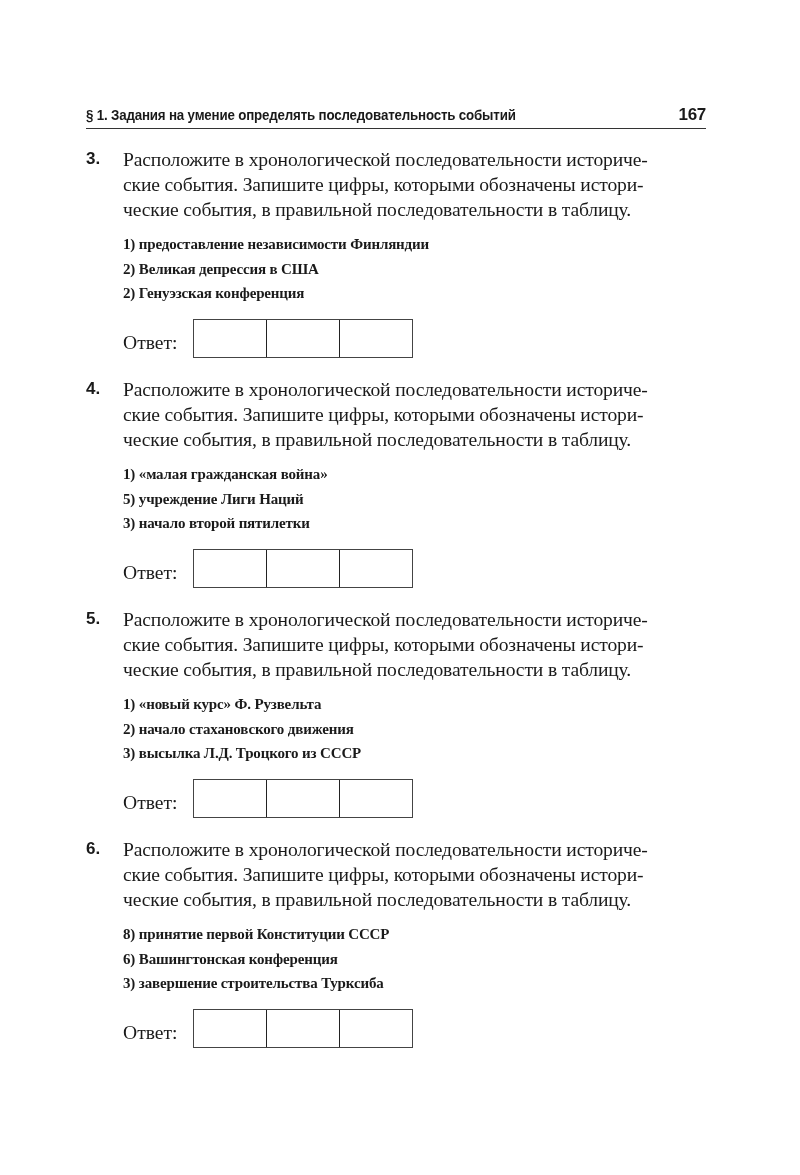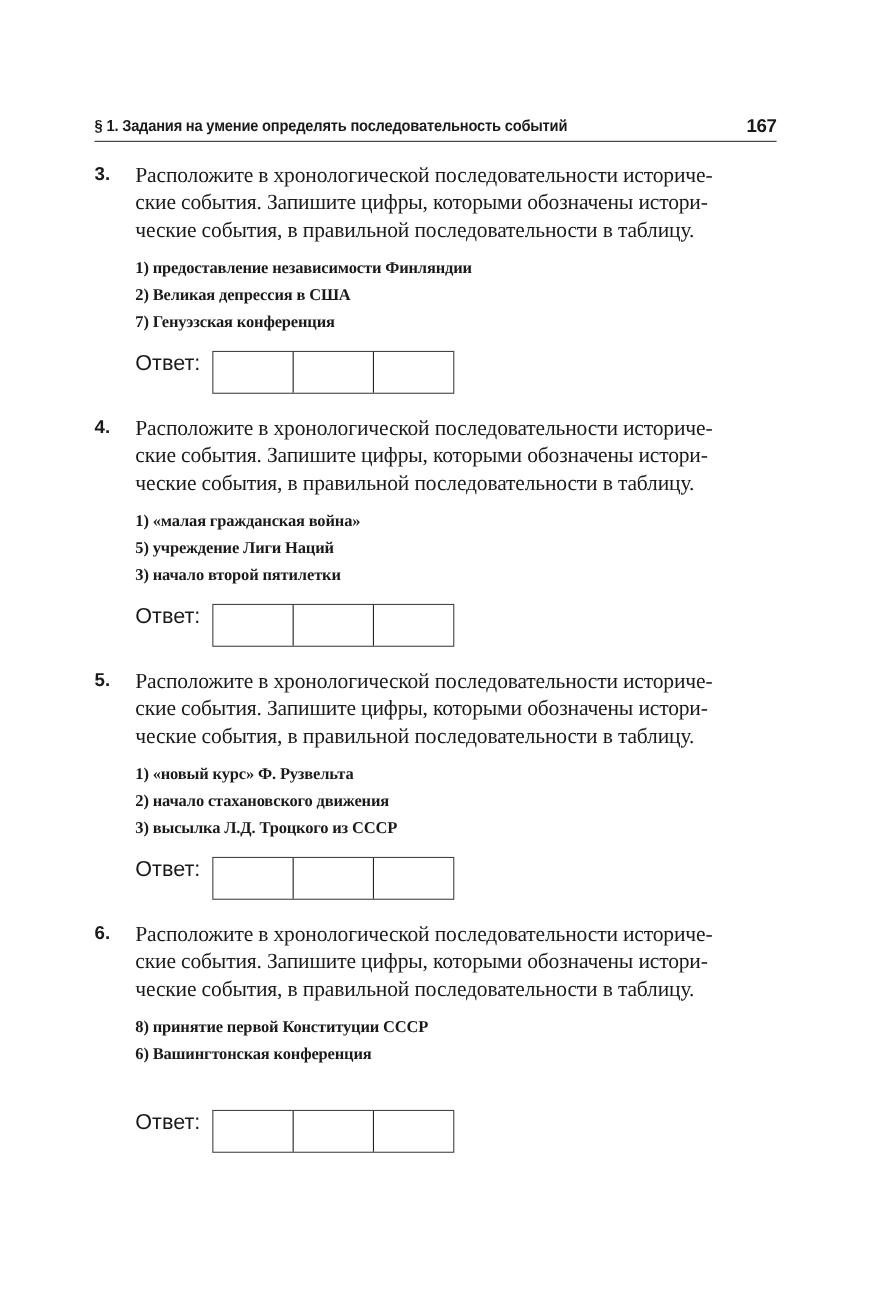--- a/index.html
+++ b/index.html
@@ -32,22 +32,22 @@
     .task-text span.line { display: block; white-space: nowrap; }
     .options {
       position: absolute; left: 37px; top: 85px;
       font-family: "Liberation Serif", serif; font-size: 15px; line-height: 24.5px;
       letter-spacing: -0.15px;
       font-weight: bold;
     }
     .options div { white-space: nowrap; }
     .answer { position: absolute; left: 37px; top: 172px; height: 40px; }
     .answer-label {
-      position: absolute; left: 0; top: 0;
-      font-family: Liberation Sans, sans-serif; font-size: 19.6px;
+      position: absolute; left: 0; top: 13px;
+      font-family: Liberation Serif, serif; font-size: 19.6px;
     }
     .answer-grid {
       position: absolute; left: 70px; top: 0;
       display: flex; border: 1.5px solid #444; height: 37px;
     }
     .answer-cell { width: 72px; height: 37px; }
     .answer-cell + .answer-cell { border-left: 1.5px solid #222; }
   </style>
 </head>
 <body>
@@ -61,21 +61,21 @@
     <div class="task" style="top: 147px;">
       <span class="task-number">3.</span>
       <div class="task-text">
         <span class="line">Расположите в хронологической последовательности историче-</span>
         <span class="line">ские события. Запишите цифры, которыми обозначены истори-</span>
         <span class="line">ческие события, в правильной последовательности в таблицу.</span>
       </div>
       <div class="options">
         <div>1) предоставление независимости Финляндии</div>
         <div>2) Великая депрессия в США</div>
-        <div>7) Генуэзская конференция</div>
+        <div>2) Генуэзская конференция</div>
       </div>
       <div class="answer">
         <span class="answer-label">Ответ:</span>
         <div class="answer-grid">
           <div class="answer-cell"></div>
           <div class="answer-cell"></div>
           <div class="answer-cell"></div>
         </div>
       </div>
     </div>
@@ -124,20 +124,21 @@
     <div class="task" style="top: 837px;">
       <span class="task-number">6.</span>
       <div class="task-text">
         <span class="line">Расположите в хронологической последовательности историче-</span>
         <span class="line">ские события. Запишите цифры, которыми обозначены истори-</span>
         <span class="line">ческие события, в правильной последовательности в таблицу.</span>
       </div>
       <div class="options">
         <div>8) принятие первой Конституции СССР</div>
         <div>6) Вашингтонская конференция</div>
+        <div>3) завершение строительства Турксиба</div>
       </div>
       <div class="answer">
         <span class="answer-label">Ответ:</span>
         <div class="answer-grid">
           <div class="answer-cell"></div>
           <div class="answer-cell"></div>
           <div class="answer-cell"></div>
         </div>
       </div>
     </div>

